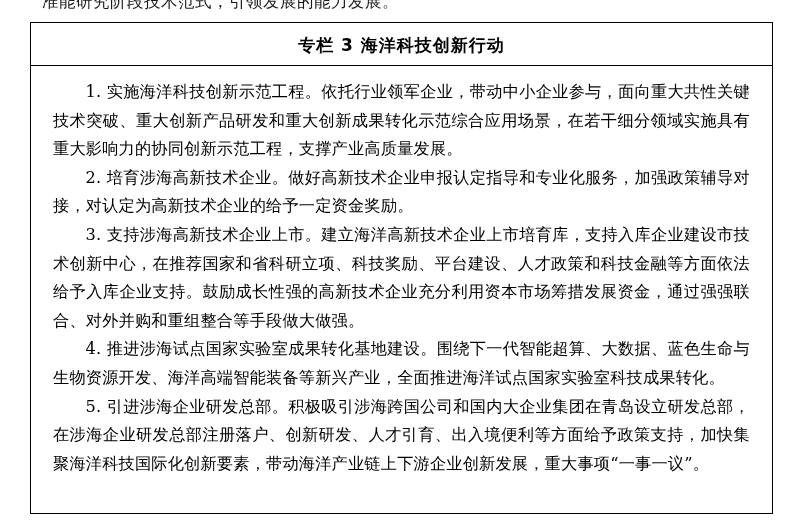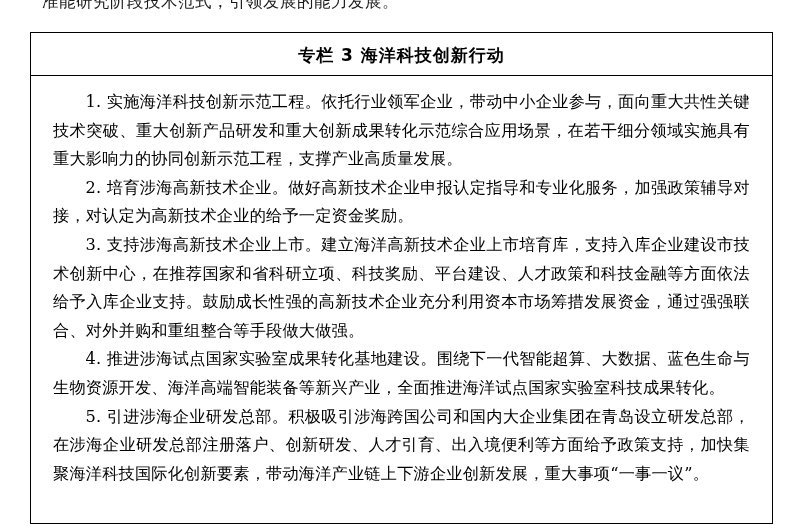--- a/index.html
+++ b/index.html
@@ -34,21 +34,20 @@
   }
   .box {
     position: absolute;
     top: 22px;
     left: 30px;
     width: 743px;
     height: 492px;
     border: 1px solid #000000;
     box-sizing: border-box;
     background: #ffffff;
-    margin-top: 10px;
   }
   .box-title {
     text-align: center;
     font-size: 17px;
     font-weight: bold;
     line-height: 1;
     padding-top: 14px;
     padding-bottom: 11px;
     letter-spacing: 1px;
     font-family: "DejaVu Sans", "Liberation Sans", sans-serif;

